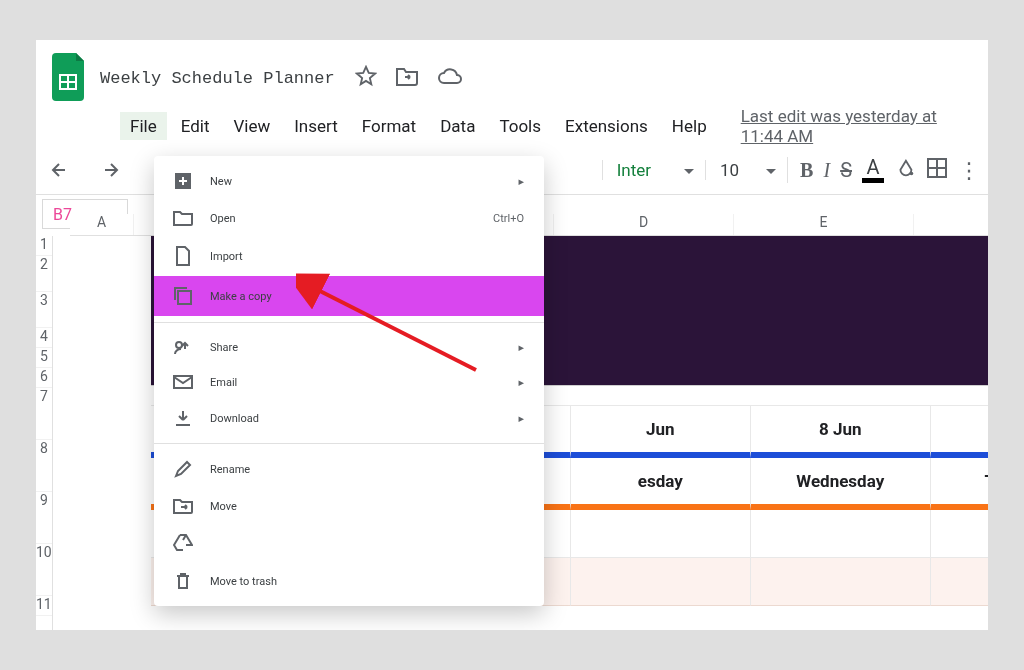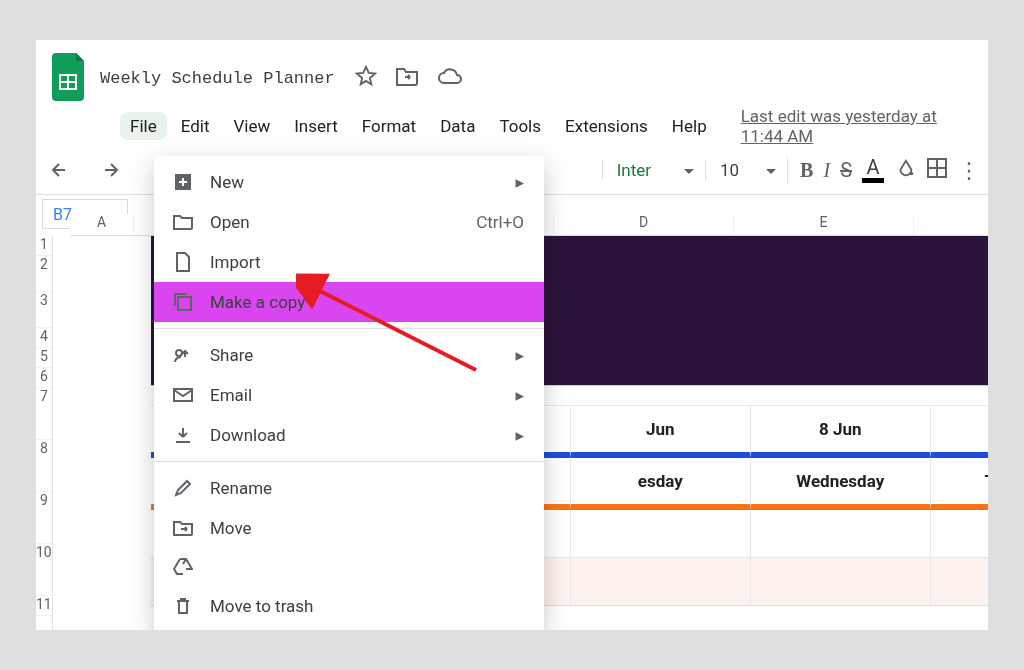--- a/index.html
+++ b/index.html
@@ -19,21 +19,21 @@
   .titlebar { display:flex; align-items:center; gap:8px; padding:12px 12px 0 12px; }
   .doc-logo {
     width:44px; height:52px; display:flex; align-items:center; justify-content:center;
   }
   .doc-title { font-size:17px; color:#3c4043;font-family:Liberation Mono, monospace; }
   .title-icons { display:flex; align-items:center; gap:18px; margin-left:12px; }
   .title-icons svg { fill:#5f6368; }
 
   
   .menubar { display:flex; align-items:center; gap:4px; padding:2px 12px 0 84px; font-size:17px; }
-  .menubar .menuitem { padding:4px 10px; border-radius:8px; color:#202124; }
+  .menubar .menuitem { padding:4px 10px; border-radius:0; color:#202124; }
   .menubar .menuitem.active { background:#eaf3eb; }
   .last-edit { margin-left:20px; color:#5f6368; text-decoration:underline; font-size:17px; }
 
   
   .toolbar {
     border-bottom:1px solid #e0e0e0;
     padding:6px 8px; display:flex; align-items:center; gap:10px;
   }
   .toolbar .spacer { flex:1; }
   .tb-btn { width:36px; height:36px; display:flex; align-items:center; justify-content:center;
@@ -56,21 +56,21 @@
   .text-color-A { position:relative; width:22px; text-align:center;}
   .text-color-A .glyph { font-size:20px; color:#3c4043; position:relative; top:-3px;}
   .text-color-A .bar { position:absolute; left:0; right:0; bottom:-1px; height:5px; background:#000;}
   .fill-color svg{fill:#5f6368;}
   .borders svg{fill:#5f6368;}
 
   
   .tools-row2 { display:flex; align-items:center; }
   .name-box {
     width:86px; height:30px; border:1px solid #d9d9d9; margin:4px 0 0 6px;
-    display:flex; align-items:center; padding:0 10px; font-size:16px; color:#3b82f6;
+    display:flex; align-items:center; padding:0 10px; font-size:16px; color:#ec4899;
   }
 
   
   .sheet { display:flex; position:absolute; top:174px; left:0; right:0; bottom:0; }
   .rowhdrs { width:34px; border-right:1px solid #e0e0e0; }
   .rowhdrs .rh { height:36px; display:flex; align-items:flex-start; justify-content:center;
                  font-size:14px; color:#5f6368; border-bottom:1px solid #f1f1f1; }
   .rowhdrs .rh.small { height:20px; }
   .rowhdrs .rh.tall { height:52px; }
   .colhdrs { position:absolute; left:34px; right:0; top:0; height:22px;
@@ -95,21 +95,21 @@
           font-size:17px;}
   .cell.date { font-weight:700; border-bottom:6px solid #1d4ed8;}
   .cell.day { font-weight:700; border-bottom:6px solid #f97316;text-align:right;}
   .row-empty .cell { height:48px; border-bottom:1px solid #e8e8e8;}
   .row-tint  .cell { height:48px; background:#fdf2ee; border-bottom:1px solid #ecd9d0;}
 
   
   .menu-popup {
     position:absolute; left:118px; top:116px; width:390px;
     background:#fff; box-shadow:0 8px 24px rgba(0,0,0,.22);
-    border-radius:4px; padding:6px 0; font-size:17px; color:#3c4043;
+    border-radius:4px; padding:6px 0; font-size:11px; color:#3c4043;
     z-index:50;
   }
   .menu-popup .mi { display:flex; align-items:center; gap:16px;
     padding:10px 18px; position:relative;}
   .menu-popup .mi.hov { background:#d946ef; }
   .menu-popup .mi .micon { width:22px; display:flex; justify-content:center; color:#5f6368;}
   .menu-popup .mi .micon svg{fill:#5f6368;}
   .menu-popup .mi .sc { position:absolute; right:20px; color:#5f6368;}
   .menu-popup .mi .arrow { position:absolute; right:20px; color:#5f6368;}
   .menu-sep { height:1px; background:#e0e0e0; margin:6px 0;}

